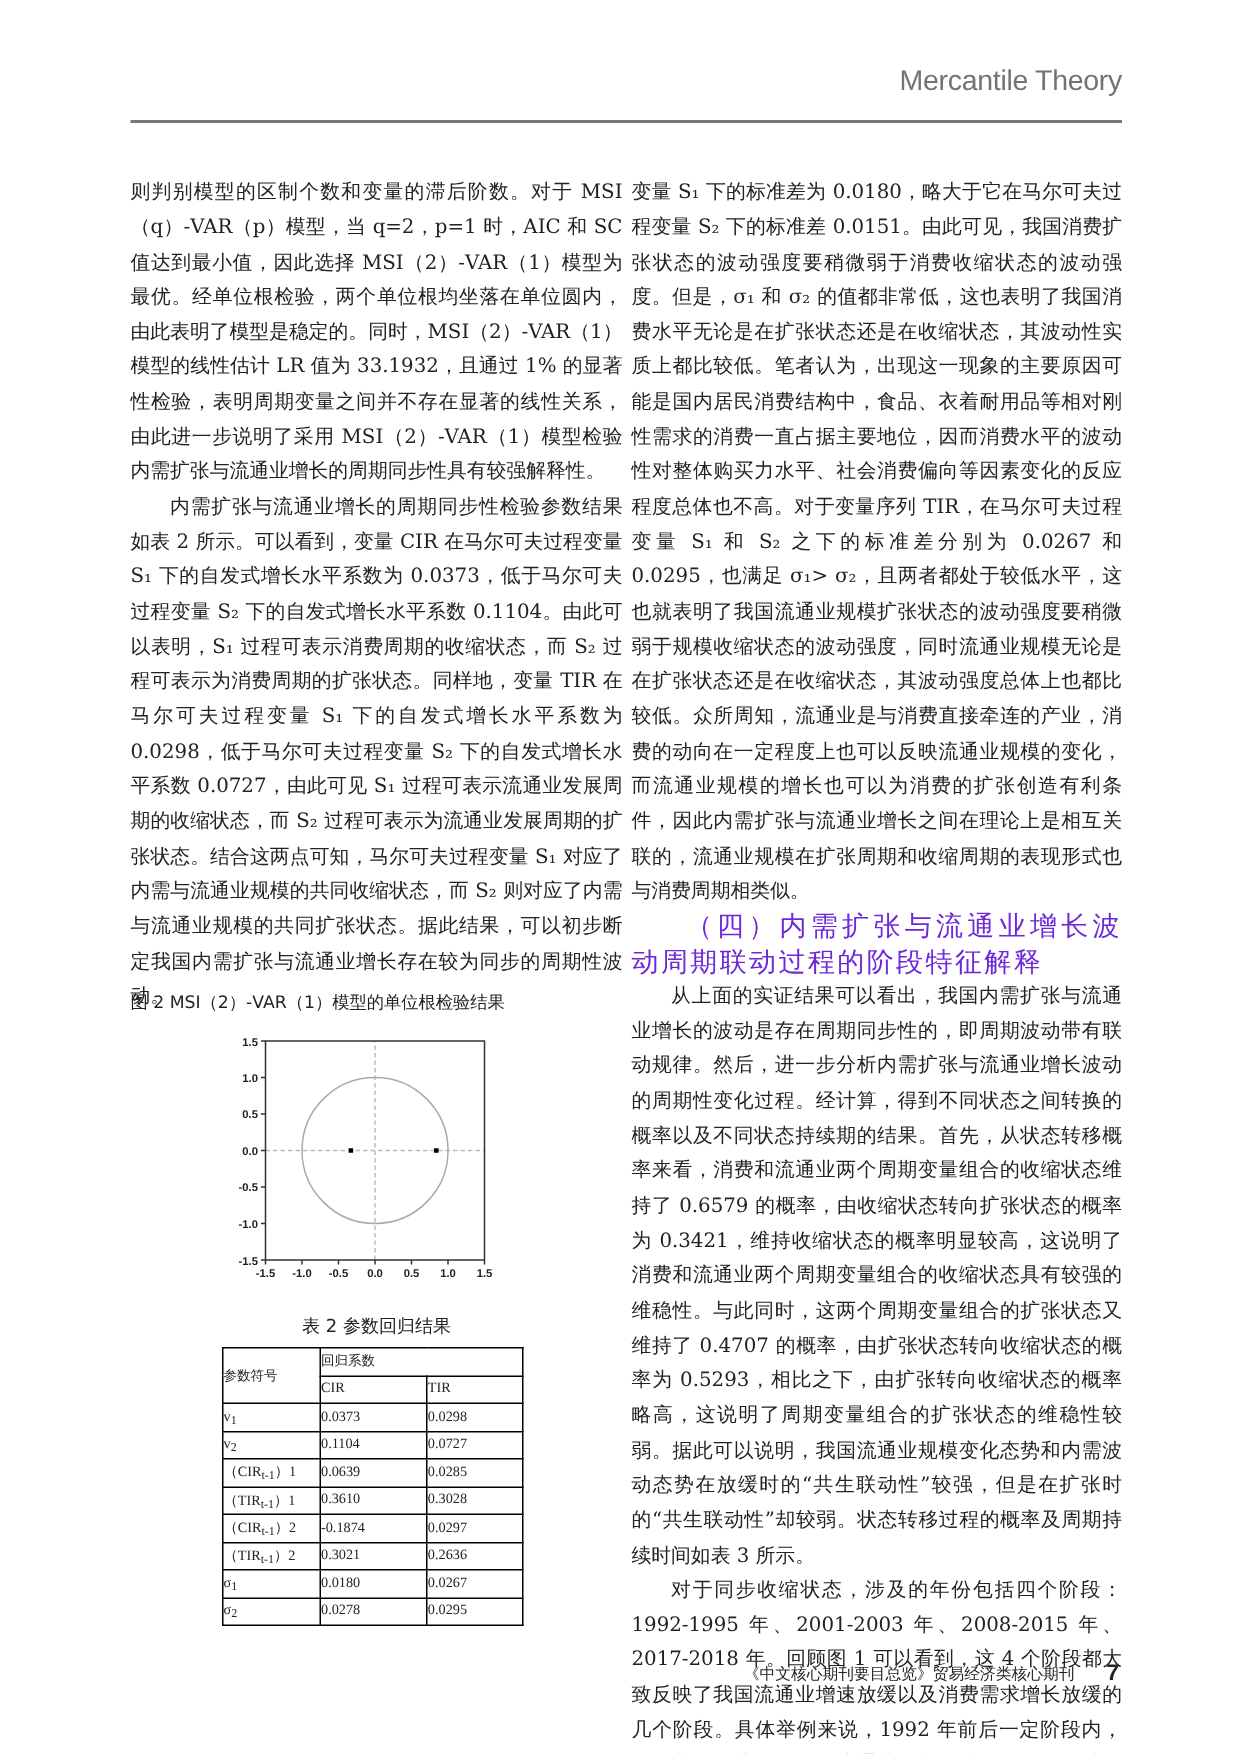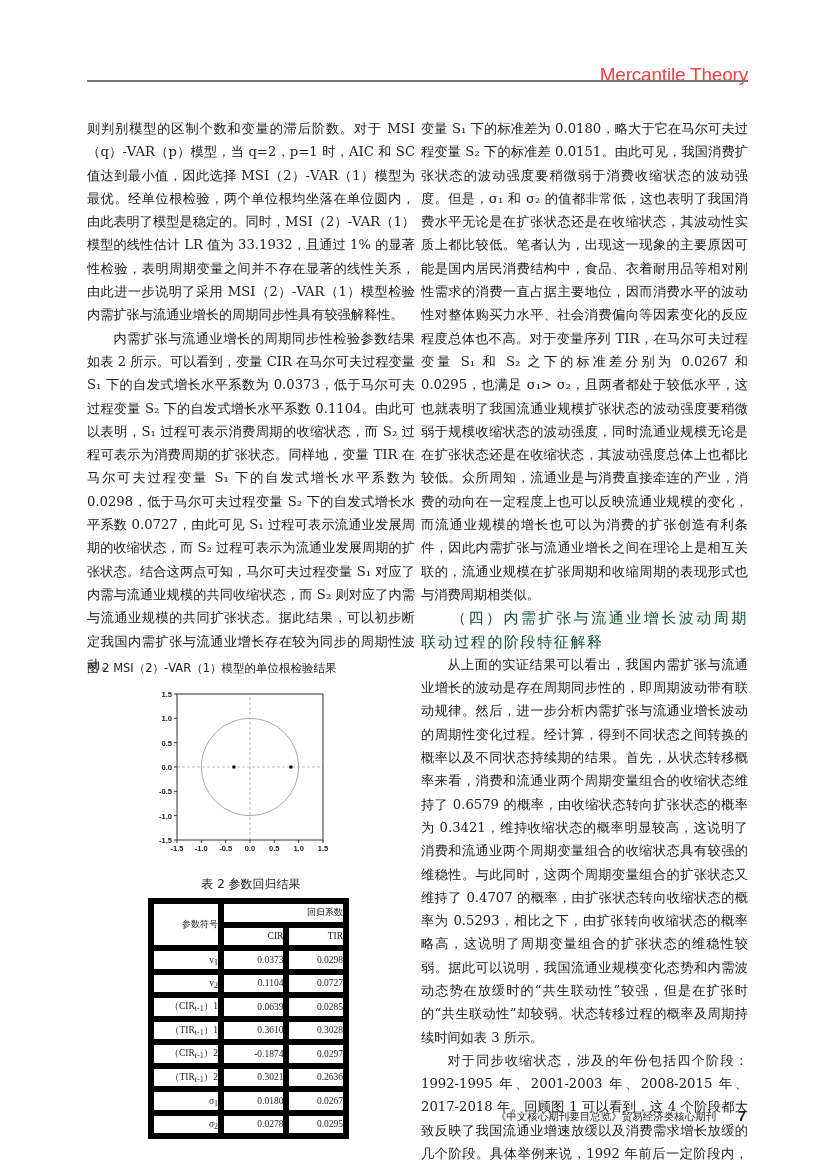--- a/index.html
+++ b/index.html
@@ -1,38 +1,38 @@
 <!DOCTYPE html>
 <html><head>
 <meta charset="utf-8">
 <style>
   html, body { margin: 0; padding: 0; background: #ffffff; }
   body { width: 827px; height: 1169px; position: relative; overflow: hidden;
          font-family: "DejaVu Serif", "Liberation Serif", serif; color: #222; }
-  .header-title { position: absolute; right: 79px; top: 64px; font-family: "Liberation Sans", sans-serif;
-         font-size: 19px; color: #ef4444; letter-spacing: -0.2px; }
+  .header-title { position: absolute; right: 79px; top: 44px; font-family: "Liberation Sans", sans-serif;
+         font-size: 19px; color: #737373; letter-spacing: -0.2px; }
   .header-rule { position: absolute; left: 87px; top: 80px; width: 661px; height: 2px; background: #777; }
   .col { position: absolute; top: 117px; width: 328px; font-size: 13.2px; line-height: 23.3px;
          text-align: justify; text-justify: inter-character; }
   .col-left { left: 87px; }
   .col-right { left: 421px; width: 327px; }
   .col p { margin: 0; }
   .indent { text-indent: 2em; }
-  .section-heading { text-indent: 2em; font-family: Liberation Sans, sans-serif;
-         font-size: 15px; letter-spacing: 1.6px; color: #14532d; }
+  .section-heading { text-indent: 2em; font-family: Liberation Serif, serif;
+         font-size: 18px; letter-spacing: 1.6px; color: #6d28d9; }
   sub { font-size: 8px; vertical-align: -2px; line-height: 0; }
   .fig-title { position: absolute; left: 87px; width: 328px; top: 661px; text-align: left;
          font-family: "DejaVu Sans", "Liberation Sans", sans-serif; font-size: 11.5px; color: #222; }
   .chart-wrap { position: absolute; left: 140px; top: 685px; width: 200px; height: 175px; }
   .chart-wrap svg text { font-family: "Liberation Sans", sans-serif; font-size: 7.5px; font-weight: bold; fill: #222; }
   .table-title { position: absolute; left: 87px; width: 328px; top: 876px; text-align: center;
          font-family: "DejaVu Sans", "Liberation Sans", sans-serif; font-size: 12px; font-weight: normal; color: #222; }
   table.params { position: absolute; left: 148px; top: 898px; width: 201px; border-collapse: collapse;
          font-family: "Liberation Serif", serif; font-size: 9.5px; color: #222; }
-  table.params td, table.params th { border: 6px solid #000000; text-align: right; font-weight: normal;
+  table.params td, table.params th { border: 1px solid #000000; text-align: left; font-weight: normal;
          height: 17.5px; padding: 0; }
   table.params th.h-sym { width: 64px; font-family: "DejaVu Sans", sans-serif; font-size: 9px; }
   table.params th.h-group { font-family: "DejaVu Sans", sans-serif; font-size: 9px; }
   .footer { position: absolute; right: 81px; top: 1107px; font-family: "DejaVu Sans", "Liberation Sans", sans-serif;
          font-size: 10.5px; color: #222; }
   .footer .page-num { font-family: "Liberation Sans", sans-serif; font-weight: bold; font-size: 15px; margin-left: 18px; vertical-align: -1px; }
 </style>
 </head>
 <body>
 

